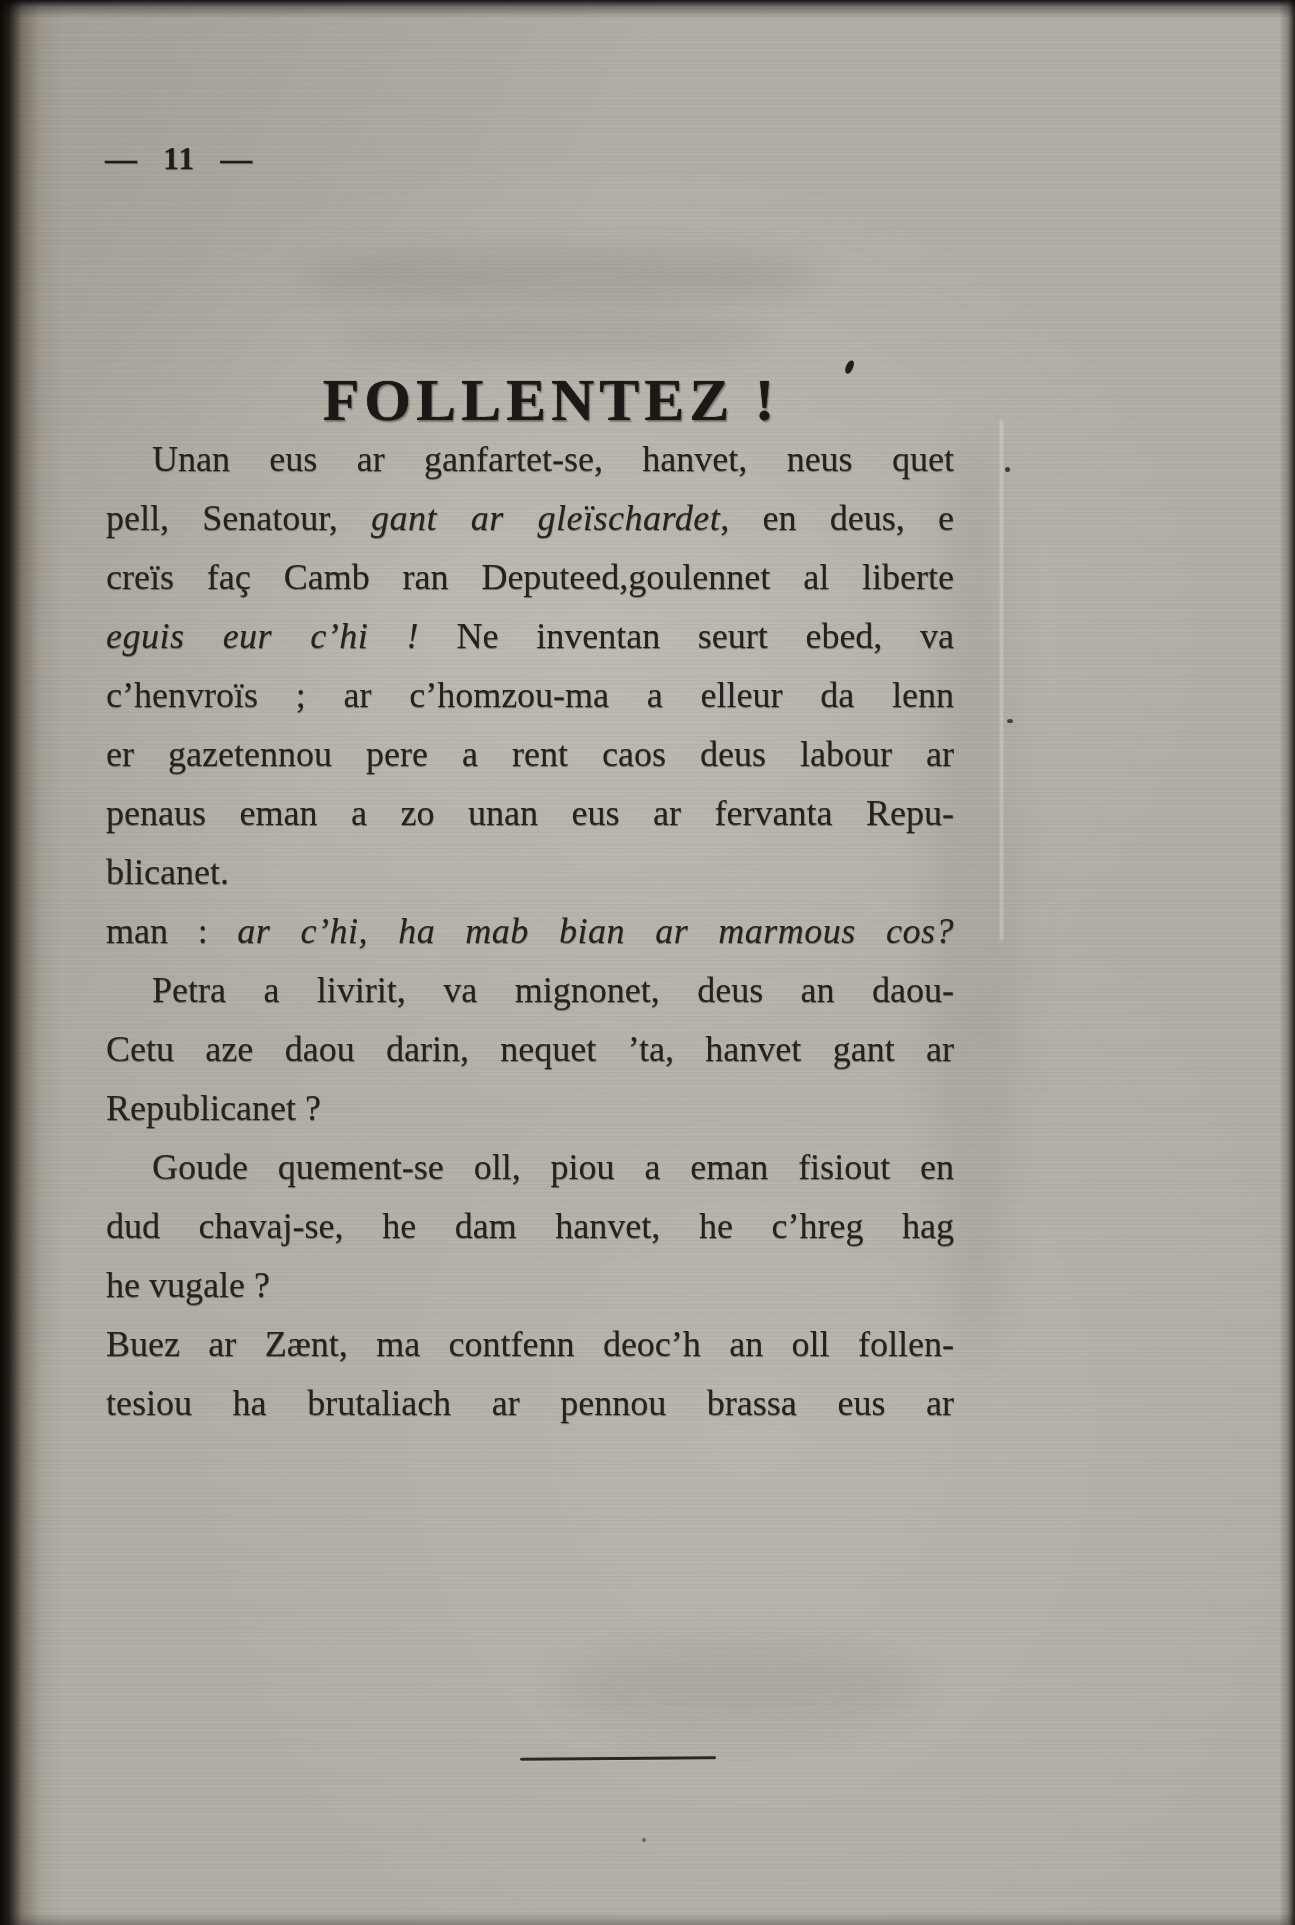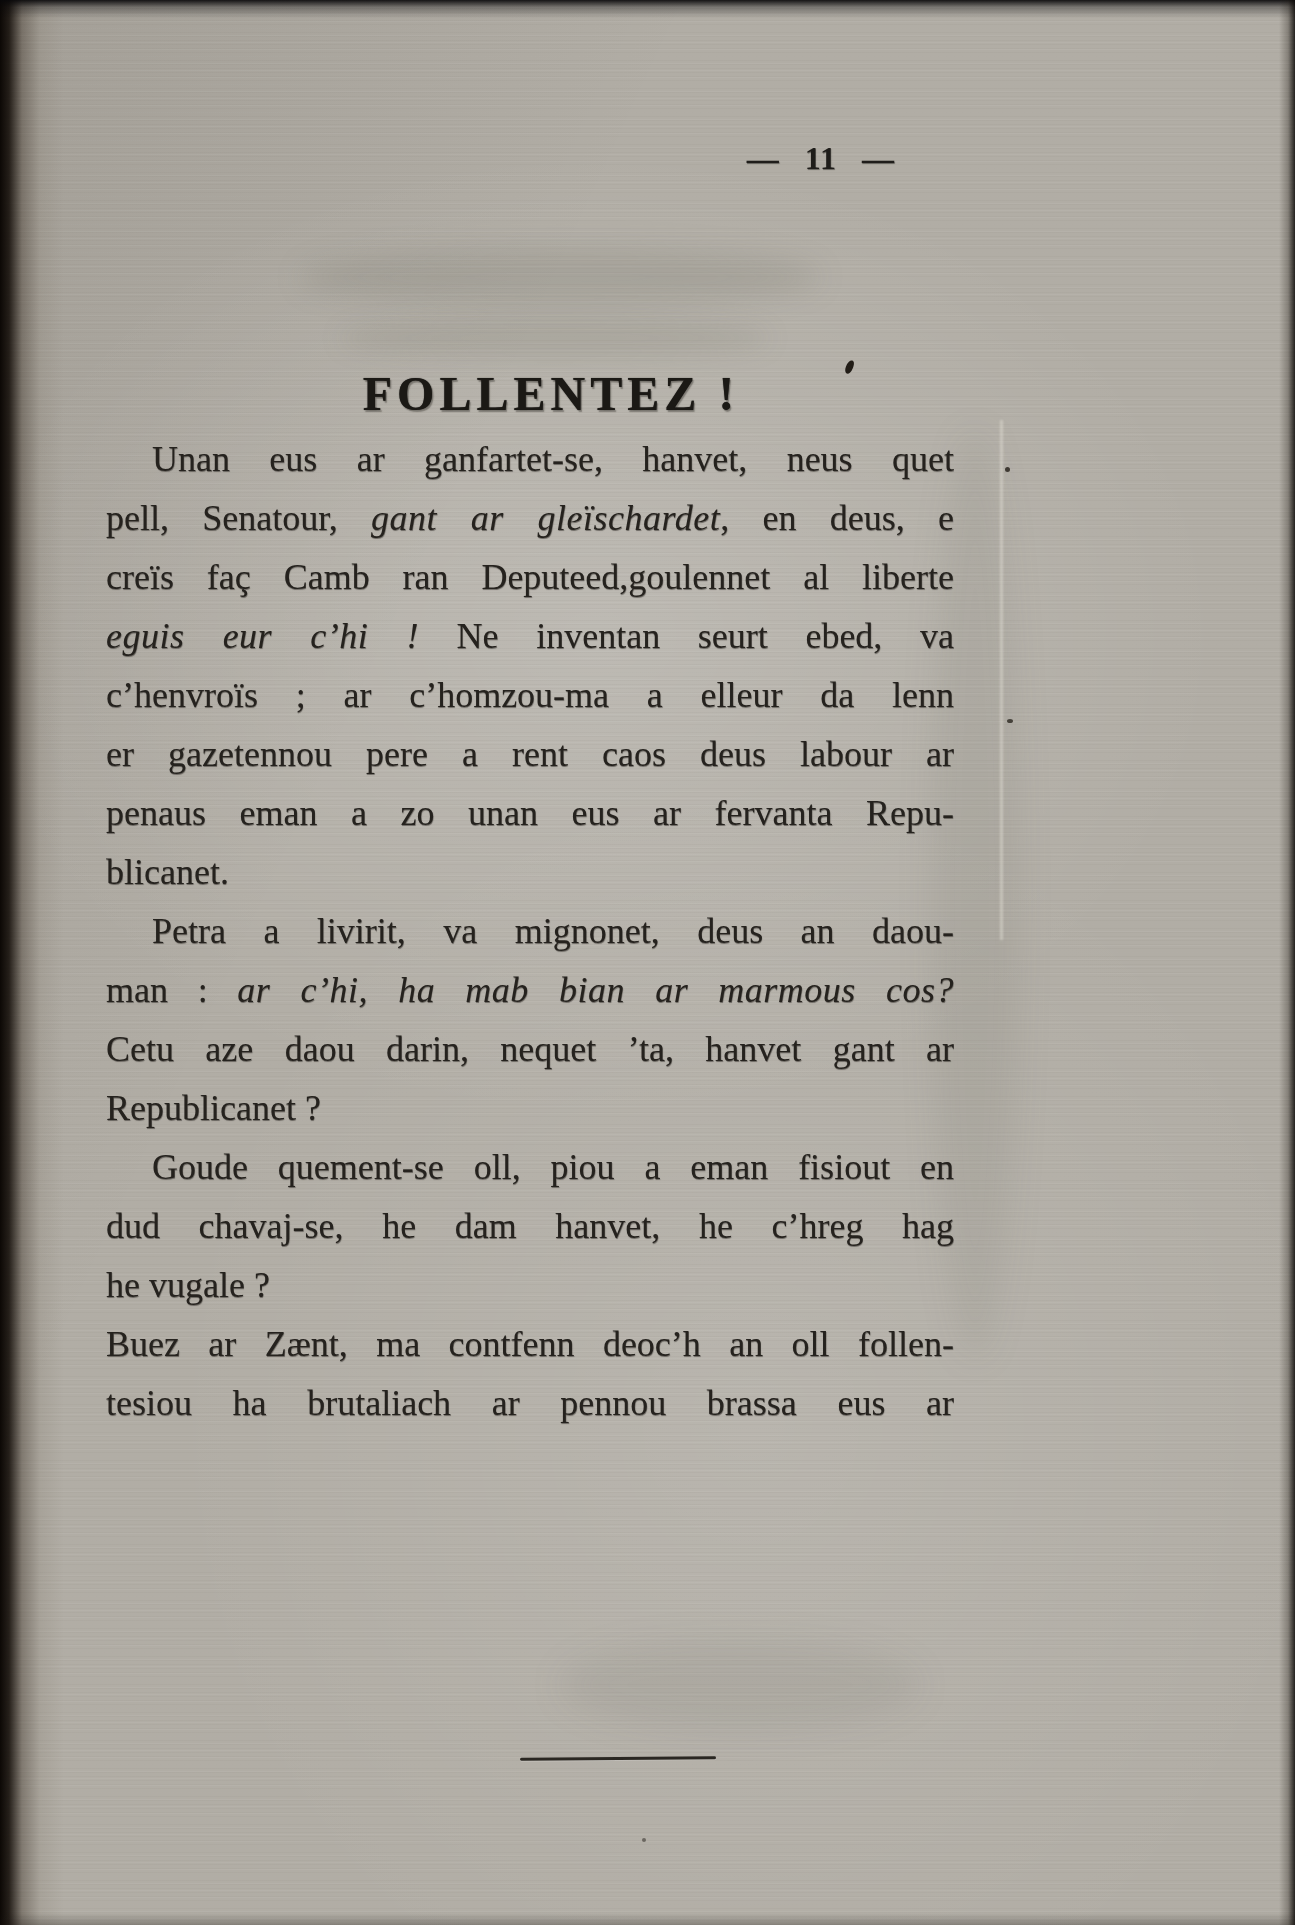--- a/index.html
+++ b/index.html
@@ -54,28 +54,28 @@
   .smudge.s1{left:300px;top:248px;width:520px;height:58px;background:rgba(96,91,80,0.16);filter:blur(14px);}
   .smudge.s2{left:340px;top:318px;width:430px;height:40px;background:rgba(96,91,80,0.13);filter:blur(12px);}
   .smudge.s3{left:930px;top:430px;width:90px;height:930px;background:rgba(100,95,84,0.10);filter:blur(16px);}
   .smudge.s4{left:560px;top:1640px;width:360px;height:90px;background:rgba(100,95,84,0.10);filter:blur(16px);}
   .crease{
     position:absolute;left:1000px;top:420px;width:3px;height:520px;
     background:rgba(232,229,220,0.45);filter:blur(1px);
   }
   .page-number{
     position:absolute;top:140px;left:105px;width:790px;
-    text-align:right;font-size:32px;font-weight:700;
+    text-align:left;font-size:32px;font-weight:700;
     word-spacing:16px;letter-spacing:1px;
     color:#1f1d1a;text-shadow:0.5px 0.7px 0.8px rgba(30,28,24,0.5);
   }
   .title{
     position:absolute;top:366px;left:105px;width:848px;
     text-align:center;text-indent:44px;
-    font-size:48px;font-weight:700;letter-spacing:5px;
+    font-size:60px;font-weight:700;letter-spacing:5px;
     color:#1b1915;
     text-shadow:0 0 1px rgba(10,9,7,0.8), 1.4px 1.6px 1.2px rgba(25,22,18,0.35);
   }
   .body-text{
     position:absolute;top:430px;left:106px;width:848px;
     font-size:36px;
     text-shadow:0.4px 0.7px 0.7px rgba(37,34,30,0.5);
   }
   .line{
     height:59px;line-height:59px;
@@ -116,22 +116,22 @@
 
 <div class="body-text">
     <div class="line indent"><span>Unan eus ar ganfartet-se, hanvet, neus quet</span></div>
     <div class="line"><span>pell, Senatour, </span><span class="it">gant ar gleïschardet</span><span>, en deus, e</span></div>
     <div class="line"><span>creïs faç Camb ran Deputeed,goulennet al liberte</span></div>
     <div class="line"><span class="it">eguis eur c’hi !</span><span> Ne inventan seurt ebed, va</span></div>
     <div class="line"><span>c’henvroïs ; ar c’homzou-ma a elleur da lenn</span></div>
     <div class="line"><span>er gazetennou pere a rent caos deus labour ar</span></div>
     <div class="line"><span>penaus eman a zo unan eus ar fervanta Repu-</span></div>
     <div class="line last"><span>blicanet.</span></div>
+    <div class="line"><span>man : </span><span class="it">ar c’hi, ha mab bian ar marmous cos?</span></div>
     <div class="line indent"><span>Petra a livirit, va mignonet, deus an daou-</span></div>
-    <div class="line"><span>man : </span><span class="it">ar c’hi, ha mab bian ar marmous cos?</span></div>
     <div class="line"><span>Cetu aze daou darin, nequet ’ta, hanvet gant ar</span></div>
     <div class="line last"><span>Republicanet ?</span></div>
     <div class="line indent"><span>Goude quement-se oll, piou a eman fisiout en</span></div>
     <div class="line"><span>dud chavaj-se, he dam hanvet, he c’hreg hag</span></div>
     <div class="line last"><span>he vugale ?</span></div>
     <div class="line"><span>Buez ar Zænt, ma contfenn deoc’h an oll follen-</span></div>
     <div class="line"><span>tesiou ha brutaliach ar pennou brassa eus ar</span></div>
   </div>
 
 <div class="rule"></div>

